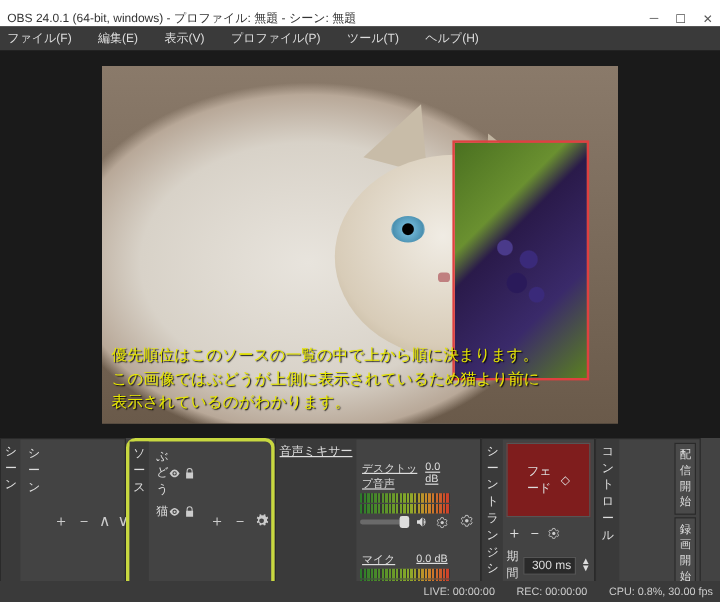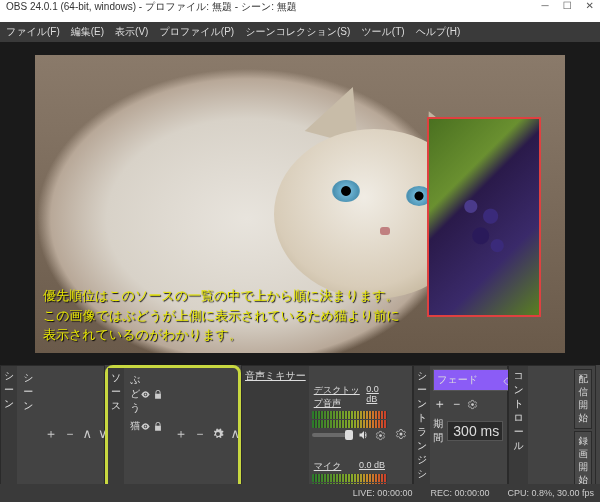--- a/index.html
+++ b/index.html
@@ -1,23 +1,23 @@
 <!DOCTYPE html>
 <html><head>
 <meta charset="utf-8">
 <style>
   * { box-sizing: border-box; margin: 0; padding: 0; font-family: "Meiryo", "Yu Gothic", sans-serif; }
   body { background: #2b2b2b; color: #ddd; width: 600px; height: 502px; overflow: hidden; font-size: 10px; }
-  .titlebar { height: 22px; background: #fff; color: #333; display: flex; align-items: flex-start; padding: 0 6px; justify-content: space-between; }
+  .titlebar { height: 22px; background: #fff; color: #333; display: flex; align-items: flex-end; padding: 0 6px; justify-content: space-between; }
   .titlebar .title { font-size: 10px; }
   .titlebar .winbtns { display: flex; gap: 14px; color: #555; }
-  .menubar { height: 20px; background: #3a3a3a; display: flex; align-items: center; gap: 11px; padding: 0 6px; font-size: 10px; }
+  .menubar { height: 20px; background: #3a3a3a; display: flex; align-items: center; gap: 22px; padding: 0 6px; font-size: 10px; }
   .menubar span { cursor: pointer; }
   .preview { position: relative; background: #1a1a1a; height: 323px; display: flex; align-items: center; justify-content: center; }
-  .scene-canvas { position: relative; width: 530px; height: 298px; background: linear-gradient(120deg,#5a4a3a 0%, #7a6a5a 40%, #9a8a7a 70%, #6a5a4a 100%); overflow: hidden; padding-left: 19px; }
+  .scene-canvas { position: relative; width: 430px; height: 298px; background: linear-gradient(120deg,#5a4a3a 0%, #7a6a5a 40%, #9a8a7a 70%, #6a5a4a 100%); overflow: hidden; padding-left: 19px; }
   
   .cat-body { position:absolute; left:0; top:0; width:100%; height:100%; background:
      radial-gradient(ellipse 280px 200px at 40% 55%, #e8e4dd 0%, #d8d2c8 50%, #b8a898 70%, transparent 75%),
      linear-gradient(0deg, #6a5a4a 0%, #8a7a6a 100%);
   }
   .cat-head { position:absolute; left:45%; top:25%; width:200px; height:170px; border-radius:50%; background: radial-gradient(circle at 45% 40%, #f0ece4 0%, #d8ccb8 60%, #a89878 100%); }
   .cat-ear1 { position:absolute; left:52%; top:10%; width:0; height:0; border-left:35px solid transparent; border-right:20px solid transparent; border-bottom:55px solid #c8bca8; transform:rotate(15deg);}
   .cat-ear2 { position:absolute; left:72%; top:18%; width:0; height:0; border-left:20px solid transparent; border-right:30px solid transparent; border-bottom:50px solid #c0b4a0; transform:rotate(-20deg);}
   .cat-eye1 { position:absolute; left:56%; top:42%; width:28px; height:22px; border-radius:50%; background: radial-gradient(circle, #000 0%, #000 25%, #6ab0d0 30%, #4a90b0 70%, #fff 100%);}
   .cat-eye2 { position:absolute; left:70%; top:44%; width:26px; height:20px; border-radius:50%; background: radial-gradient(circle, #000 0%, #000 25%, #6ab0d0 30%, #4a90b0 70%, #fff 100%);}
@@ -25,38 +25,38 @@
   .grapes { position:absolute; right:24px; top:62px; width:114px; height:200px; border:2px solid #e04040; background: linear-gradient(135deg,#4a7020 0%, #6a9030 30%, #2a1a4a 40%, #3a2a6a 70%, #5a8020 100%);}
   .grapes::before { content:""; position:absolute; left:20%; top:30%; width:60%; height:50%; background: radial-gradient(circle at 30% 30%, #4a3a8a 0 6px, transparent 7px), radial-gradient(circle at 60% 40%, #3a2a7a 0 7px, transparent 8px), radial-gradient(circle at 45% 60%, #2a1a5a 0 8px, transparent 9px), radial-gradient(circle at 70% 70%, #3a2a7a 0 6px, transparent 7px);}
   .overlay-text { position:absolute; left:8px; bottom:8px; color:#e8e800; font-size:13px; line-height:1.5; font-weight:500; text-shadow:1px 1px 1px #000;}
   .panels { display:flex; height: 137px; background:#434343; }
   .panel { border:1px solid #2a2a2a; display:flex; flex-direction:row; }
   .panel-title { text-align:center; font-size:10px; padding:3px; border-bottom:1px solid #2a2a2a; background:#3a3a3a;}
   .panel-body { flex:1; padding:3px; display:flex; flex-direction:column; }
   .panel-footer { display:flex; gap:6px; padding:3px 5px; align-items:center; font-size:13px; color:#ccc;}
   .panel-footer span { cursor:pointer; }
   .p-scene { width:105px; }
-  .p-source { width:136px; border:3px solid #c8d840; border-radius:8px; }
+  .p-source { width:124px; border:3px solid #c8d840; border-radius:8px; }
   .p-mixer { width:172px;text-decoration:underline; }
   .p-trans { width:95px; }
   .p-ctrl { width:88px; }
   .scene-item, .source-item { font-size:10px; padding:2px 3px; display:flex; justify-content:space-between; align-items:center;}
   .src-icons { display:flex; gap:2px; font-size:10px;}
   .mixer-row { margin-bottom:4px;margin-top:15px; }
   .mixer-label { display:flex; justify-content:space-between; font-size:9px; padding:0 2px;}
   .meter { height:8px; background:linear-gradient(90deg,#2a7a2a 0%,#8aaa2a 55%,#cc8a2a 75%,#cc3a2a 100%); border-radius:1px; margin:1px 0; position:relative;}
   .meter::after{content:"";position:absolute;inset:0;background:repeating-linear-gradient(90deg,transparent 0,transparent 2px,#333 2px,#333 3px);}
   .slider-row { display:flex; align-items:center; gap:4px;}
   .slider { flex:1; height:4px; background:#6a6a6a; border-radius:2px; position:relative;}
   .slider::after{content:"";position:absolute;right:0;top:-3px;width:8px;height:10px;background:#ddd;border-radius:2px;}
   .speaker-icon { width:14px; font-size:12px;}
   .gear-icon { width:12px; font-size:11px;}
-  .trans-select { background:#8b5cf6; border:1px solid #555; color:#ddd; font-size:10px; padding:3px; width:100%; display:flex; justify-content:space-between; align-items:center;}
+  .trans-select { background:#7f1d1d; border:1px solid #555; color:#ddd; font-size:10px; padding:16px; width:100%; display:flex; justify-content:space-between; align-items:center;}
   .trans-row { display:flex; align-items:center; gap:4px; margin-top:4px; font-size:10px;}
-  .trans-input { width:56px; background:#2a2a2a; border:1px solid #555; color:#ddd; text-align:right; padding:1px 3px; font-size:14px;}
+  .trans-input { width:44px; background:#2a2a2a; border:1px solid #555; color:#ddd; text-align:right; padding:1px 3px; font-size:10px;}
   .ctrl-btn { background:#4a4a4a; border:1px solid #2a2a2a; color:#ddd; font-size:9.5px; padding:3px; margin-bottom:2px; text-align:center; cursor:pointer;margin-left:43px;}
   .statusbar { position:fixed; bottom:0; left:0; right:0; height:18px; background:#3a3a3a; display:flex; justify-content:flex-end; align-items:center; gap:18px; padding:0 6px; font-size:9px; color:#ccc;}
   svg { display:block; }
 </style>
 </head>
 <body>
 
 <div class="titlebar">
   <span class="title">OBS 24.0.1 (64-bit, windows) - プロファイル: 無題 - シーン: 無題</span>
   <div class="winbtns">
@@ -64,21 +64,20 @@
     <span>☐</span>
     <span>✕</span>
   </div>
 </div>
 
 <div class="menubar">
   <span>ファイル(F)</span>
   <span>編集(E)</span>
   <span>表示(V)</span>
   <span>プロファイル(P)</span>
-  <span>シーンコレクション(S)</span>
   <span>ツール(T)</span>
   <span>ヘルプ(H)</span>
 </div>
 
 <div class="preview">
   <div class="scene-canvas">
     <div class="cat-body"></div>
     <div class="cat-ear1"></div>
     <div class="cat-ear2"></div>
     <div class="cat-head"></div>

